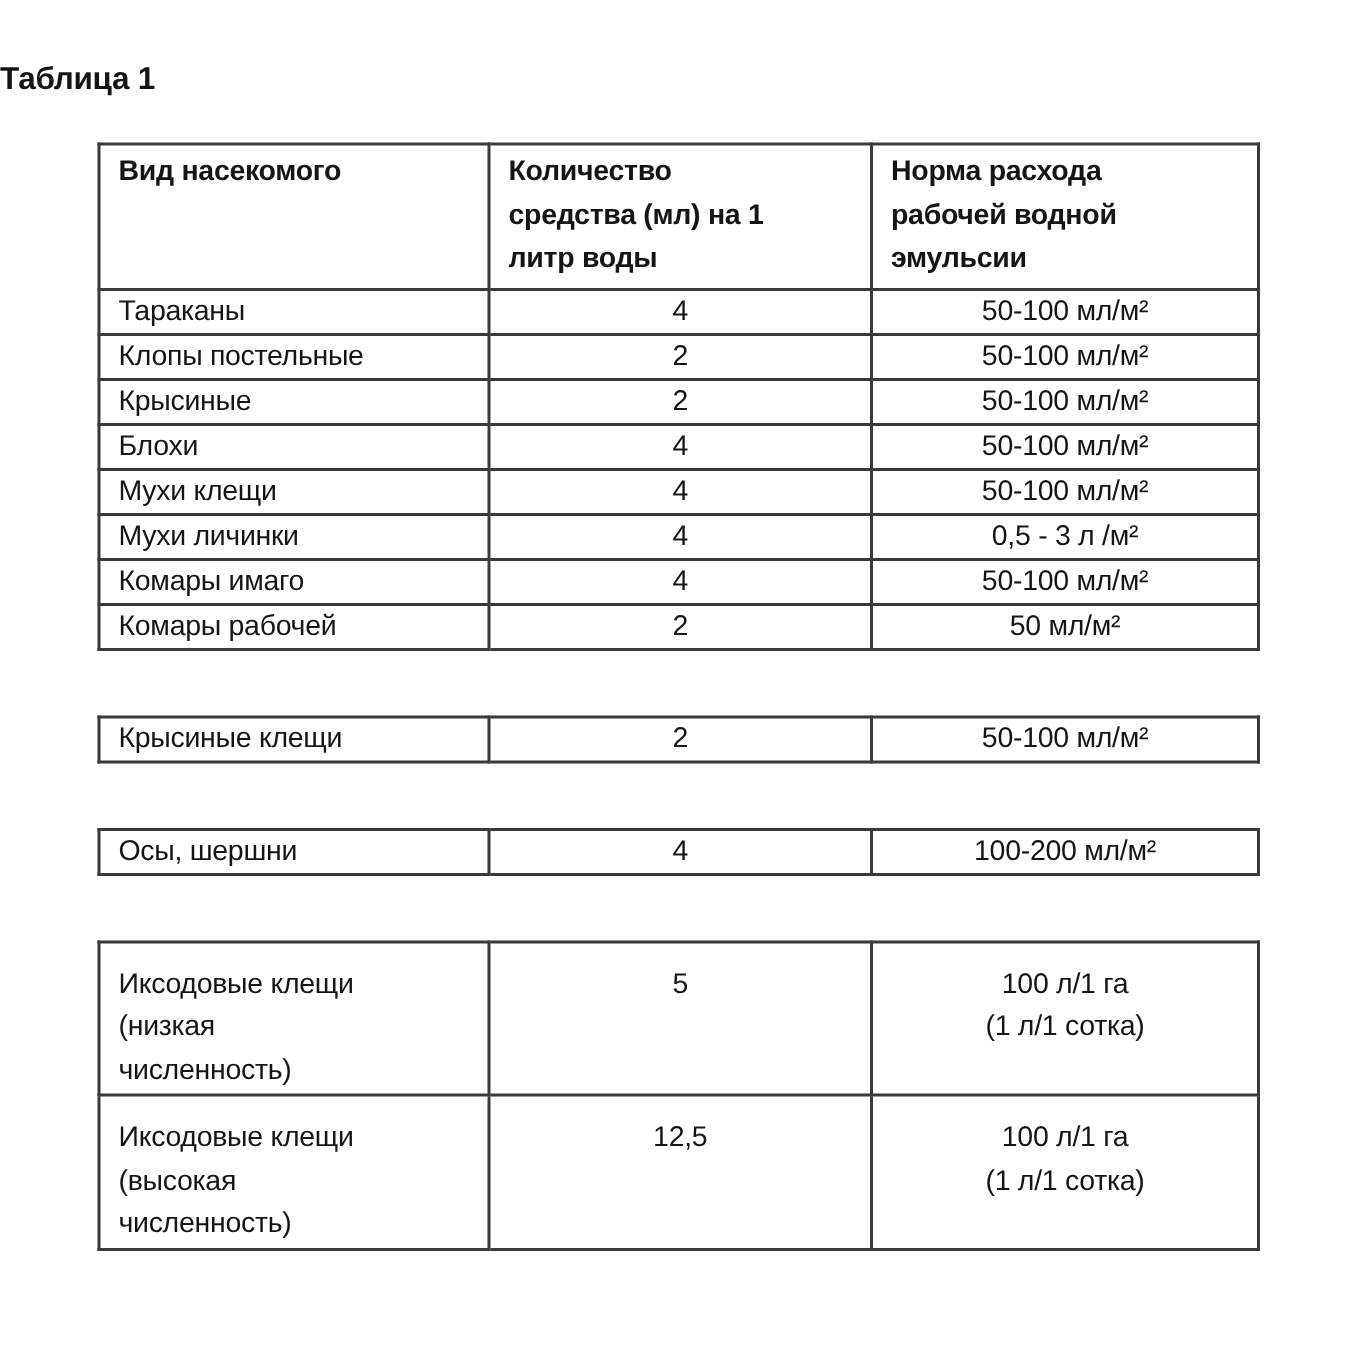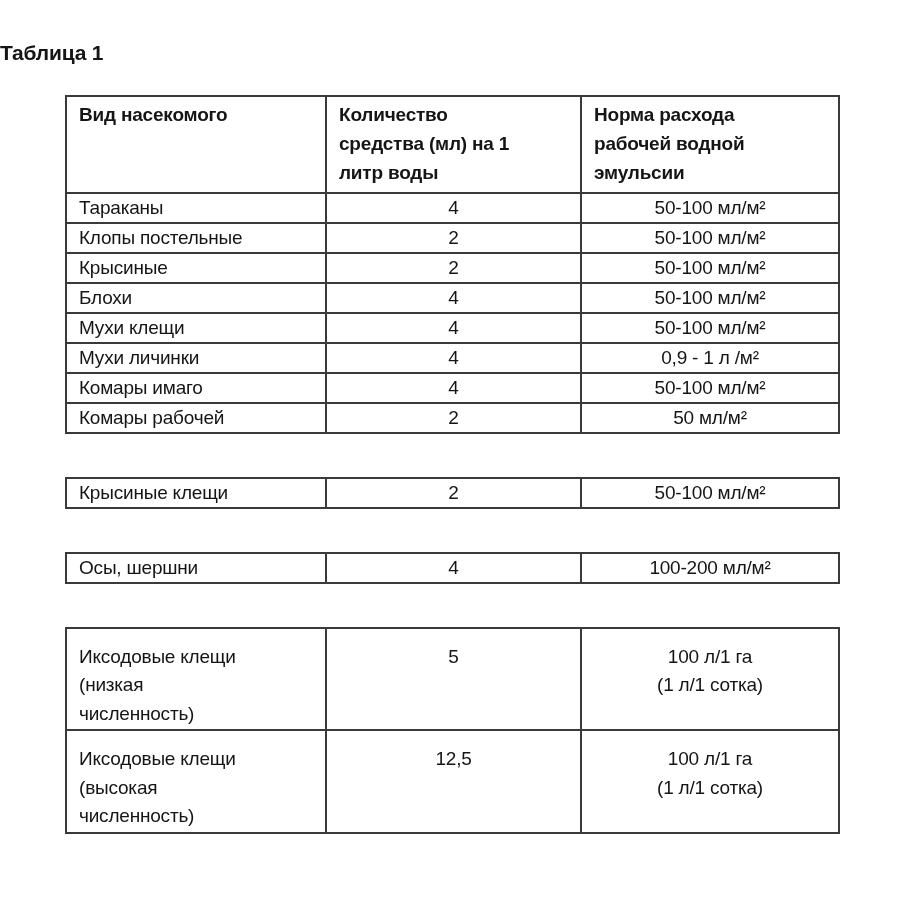--- a/index.html
+++ b/index.html
@@ -121,21 +121,21 @@
           <td class="col-rate">50-100 мл/м²</td>
         </tr>
         <tr>
           <td class="col-insect">Мухи клещи</td>
           <td class="col-amount">4</td>
           <td class="col-rate">50-100 мл/м²</td>
         </tr>
         <tr>
           <td class="col-insect">Мухи личинки</td>
           <td class="col-amount">4</td>
-          <td class="col-rate">0,9 - 1 л /м²</td>
+          <td class="col-rate">0,5 - 3 л /м²</td>
         </tr>
         <tr>
           <td class="col-insect">Комары имаго</td>
           <td class="col-amount">4</td>
           <td class="col-rate">50-100 мл/м²</td>
         </tr>
         <tr>
           <td class="col-insect">Комары рабочей</td>
           <td class="col-amount">2</td>
           <td class="col-rate">50 мл/м²</td>

